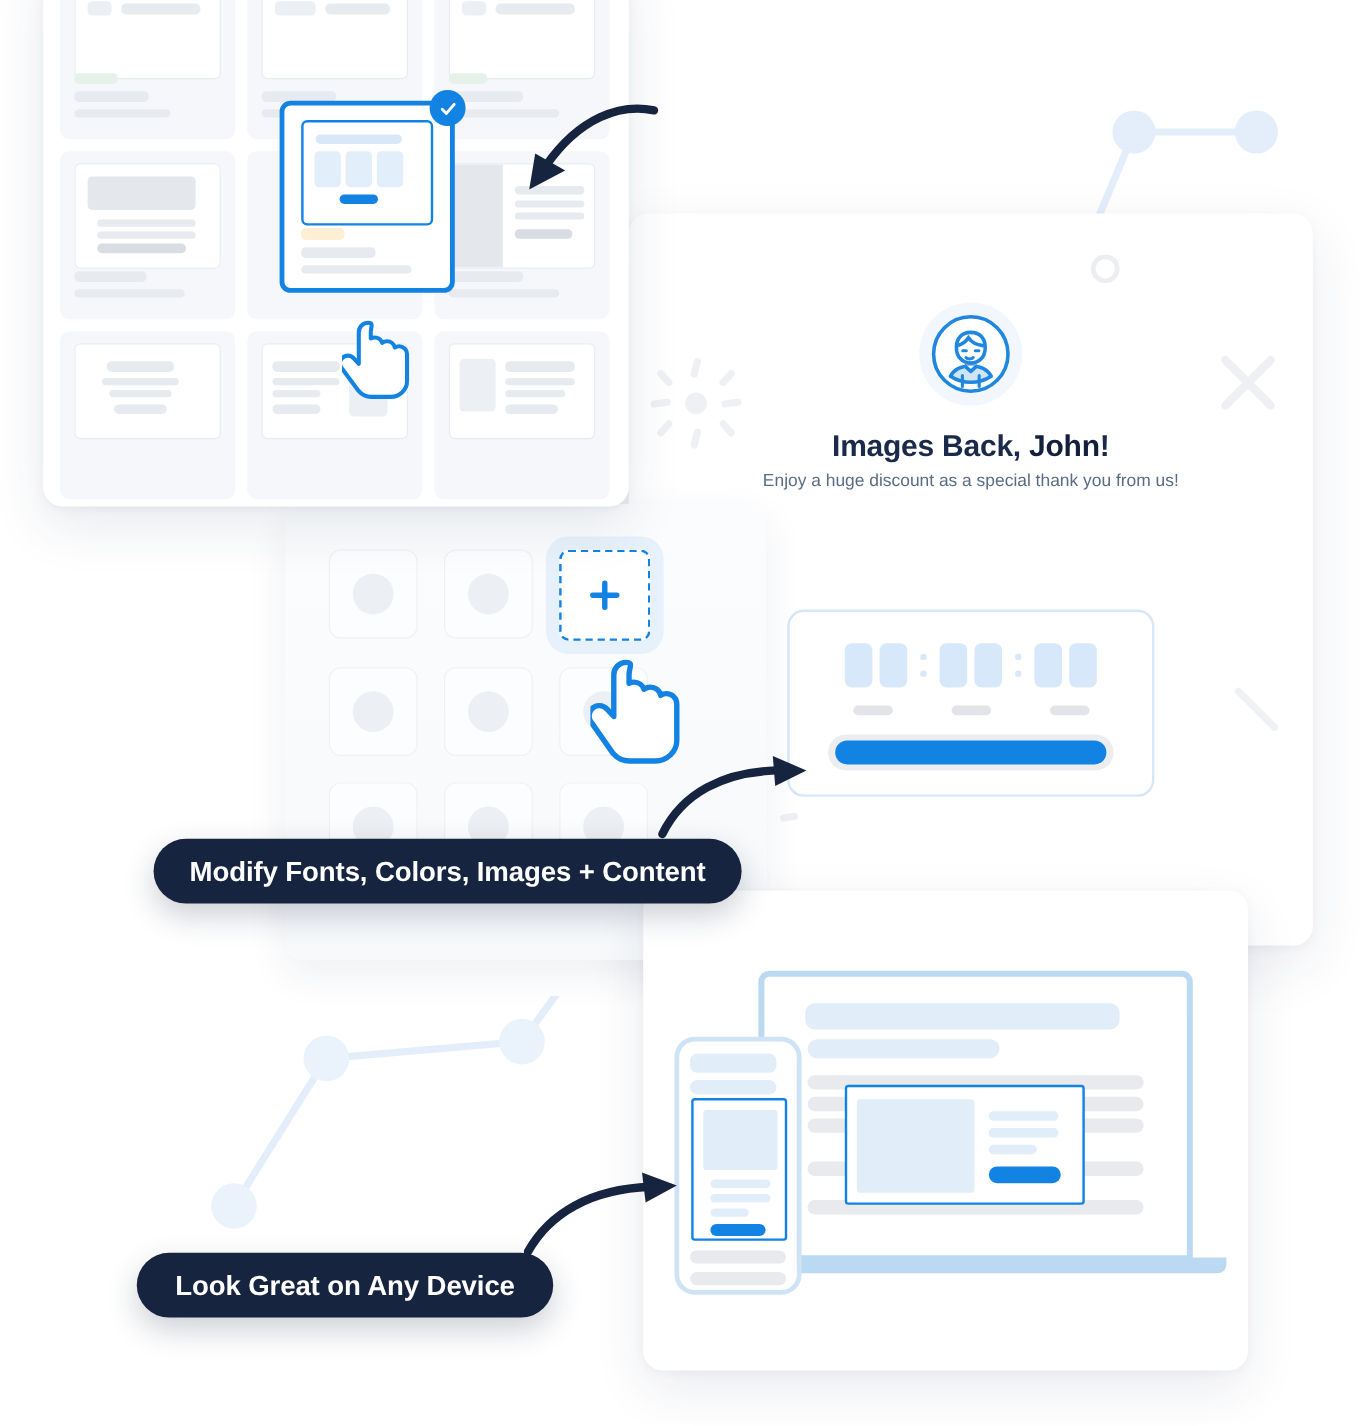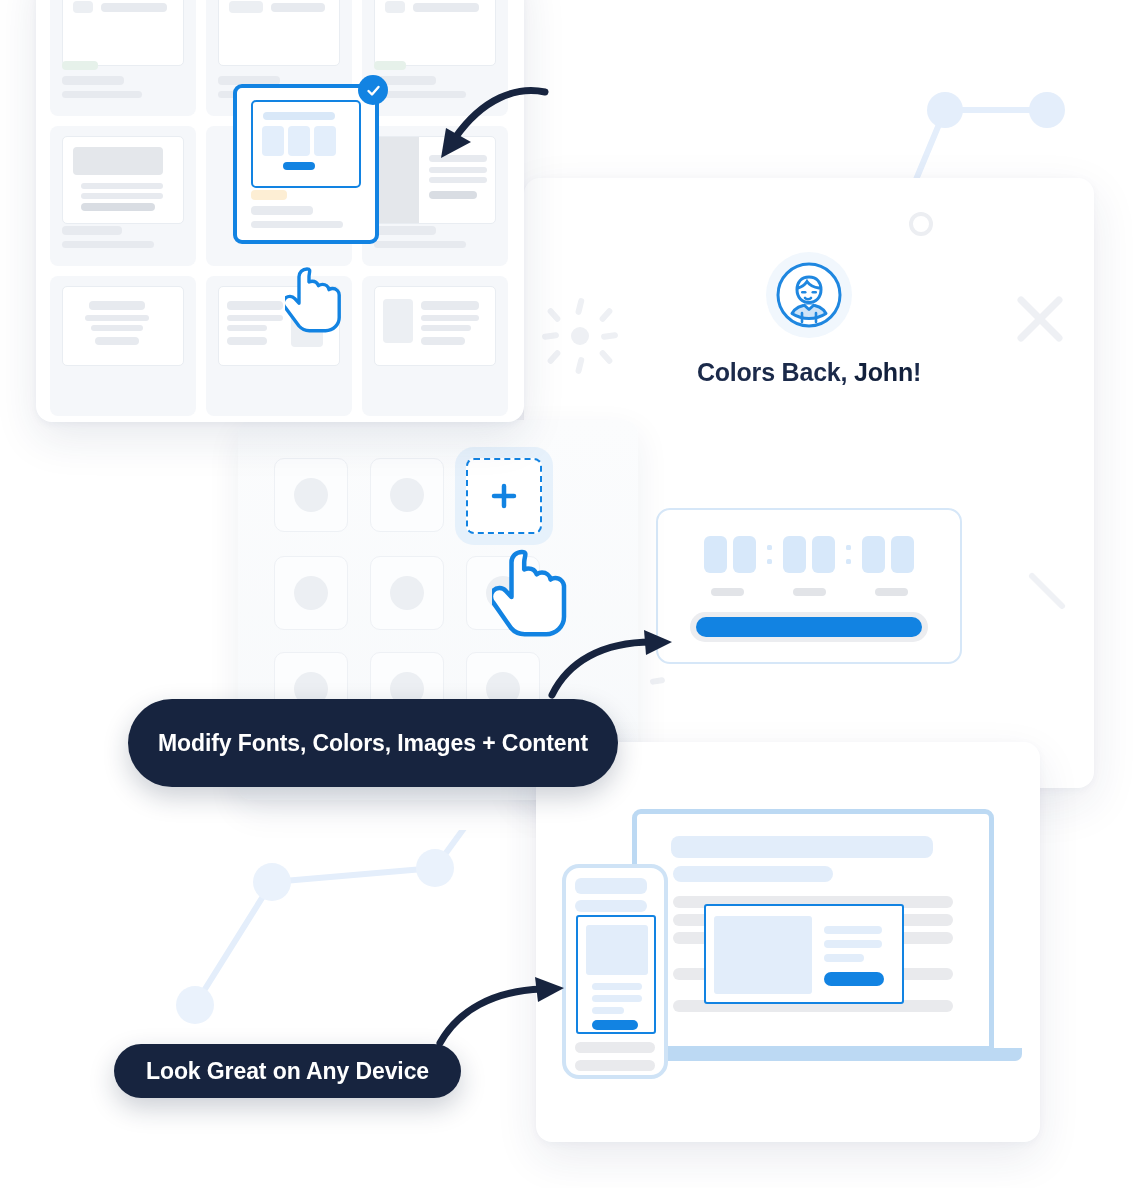--- a/index.html
+++ b/index.html
@@ -73,21 +73,21 @@
   .ph-bar.blue{background:#e2edfa;}
   .ph-card{position:absolute;left:10px;top:47px;width:80px;height:119px;border:2px solid #1283e2;border-radius:3px;background:#fff;box-sizing:border-box;}
   .ph-img{position:absolute;left:8px;top:8px;width:62px;height:50px;background:#e2edfa;border-radius:3px;}
   .hero-card{position:absolute;left:168px;top:162px;width:200px;height:100px;border:2px solid #1283e2;border-radius:3px;background:#fff;box-sizing:border-box;z-index:5;}
   .hero-img{position:absolute;left:8px;top:10px;width:98px;height:78px;background:#e2edfa;border-radius:3px;}
 
   
   .pill{position:absolute;background:#17243f;color:#fff;border-radius:999px;display:flex;align-items:center;justify-content:center;
       font-weight:700;letter-spacing:-.1px;box-shadow:0 10px 26px rgba(23,36,63,.22);z-index:40;}
   #label-templates{left:530px;top:62px;height:56px;padding:0 34px;font-size:24px;}
-  #label-modify{left:128px;top:699px;height:54px;padding:17px 30px;font-size:23px;}
+  #label-modify{left:128px;top:699px;height:54px;padding:0 30px;font-size:23px;}
   #label-device{left:114px;top:1044px;height:54px;padding:0 32px;font-size:23px;}
 
   .arrow{position:absolute;z-index:35;pointer-events:none;}
   .cursor{position:absolute;z-index:30;pointer-events:none;}
 </style>
 </head>
 <body>
 
 <div class="stage">
 
@@ -146,22 +146,23 @@
         <rect x="28" y="32" width="5.5" height="2.6" rx="1.3" fill="#1f87e0"></rect>
         <rect x="38.5" y="32" width="5.5" height="2.6" rx="1.3" fill="#1f87e0"></rect>
         <path d="M32 39c1.3 1.6 4.7 1.6 6 0" fill="none" stroke="#1f87e0" stroke-width="2.6" stroke-linecap="round"></path>
         <path d="M36 46c-8 0-14 3-17 8.5a31 31 0 0 0 34 0C50 49 44 46 36 46z" fill="#cfe4f7" stroke="#1f87e0" stroke-width="3" stroke-linejoin="round"></path>
         <path d="M30.5 45.5 36 50.5l5.5-5" fill="#fff" stroke="#1f87e0" stroke-width="3" stroke-linejoin="round"></path>
         <path d="M29 54v9M43 54v9" stroke="#1f87e0" stroke-width="2.6" stroke-linecap="round"></path>
       </svg>
     </div>
 
     <div class="email-title">
-      <span>Colors Back, </span><b>John</b><span>!</span>
-    </div>
+      <span>Images Back, </span><b>John</b><span>!</span>
+    </div>
+    <div class="email-sub">Enjoy a huge discount as a special thank you from us!</div>
 
     <div class="counter-card">
       <div class="digits">
         <span class="digit"></span>
         <span class="digit"></span>
         <span class="colon">
             <i></i>
             <i></i>
           </span>
         <span class="digit"></span>

